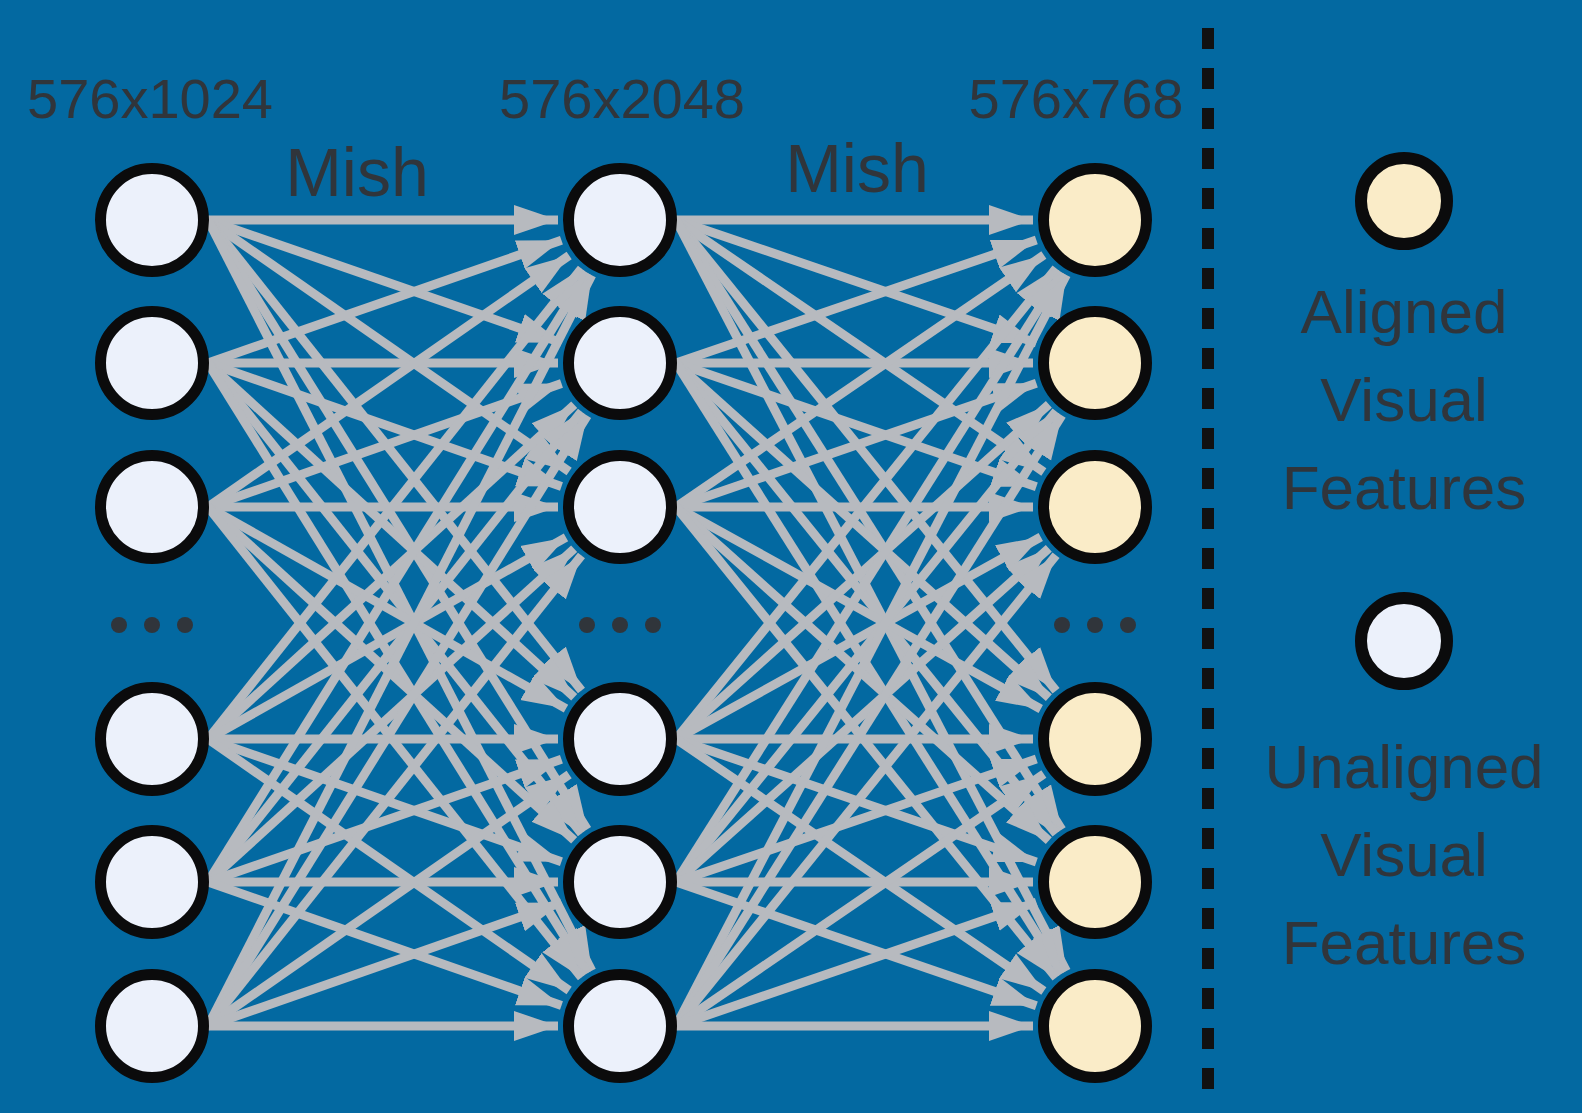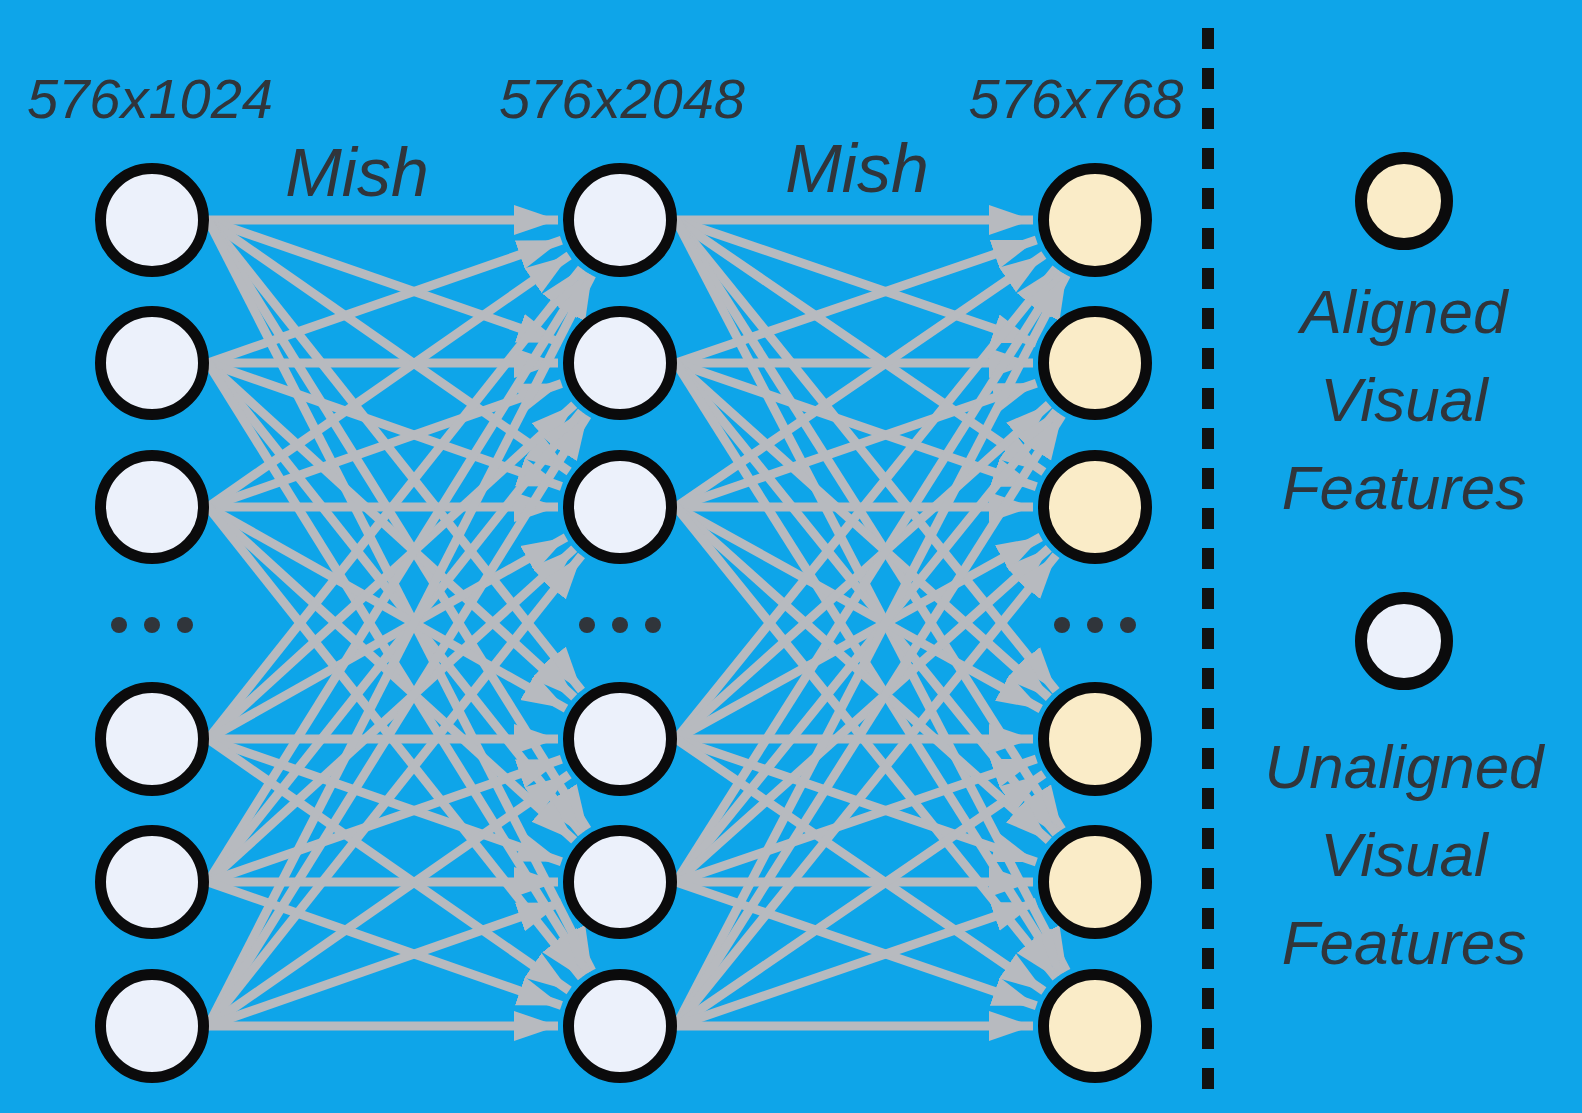--- a/index.html
+++ b/index.html
@@ -4,24 +4,23 @@
 <style>
   html, body {
     margin: 0;
     padding: 0;
     background: #ffffff;
   }
   .stage {
     position: relative;
     width: 1582px;
     height: 1113px;
-    background: #0ea5e9;
+    background: #0369a1;
     overflow: hidden;
     font-family: "Liberation Sans", sans-serif;
-    font-style: italic;
   }
   svg { display: block; }
   .dim-label {
     font-family: "Liberation Sans", sans-serif;
     font-size: 56px;
     text-anchor: middle;
   }
   .act-label {
     font-family: "Liberation Sans", sans-serif;
     font-size: 68px;

